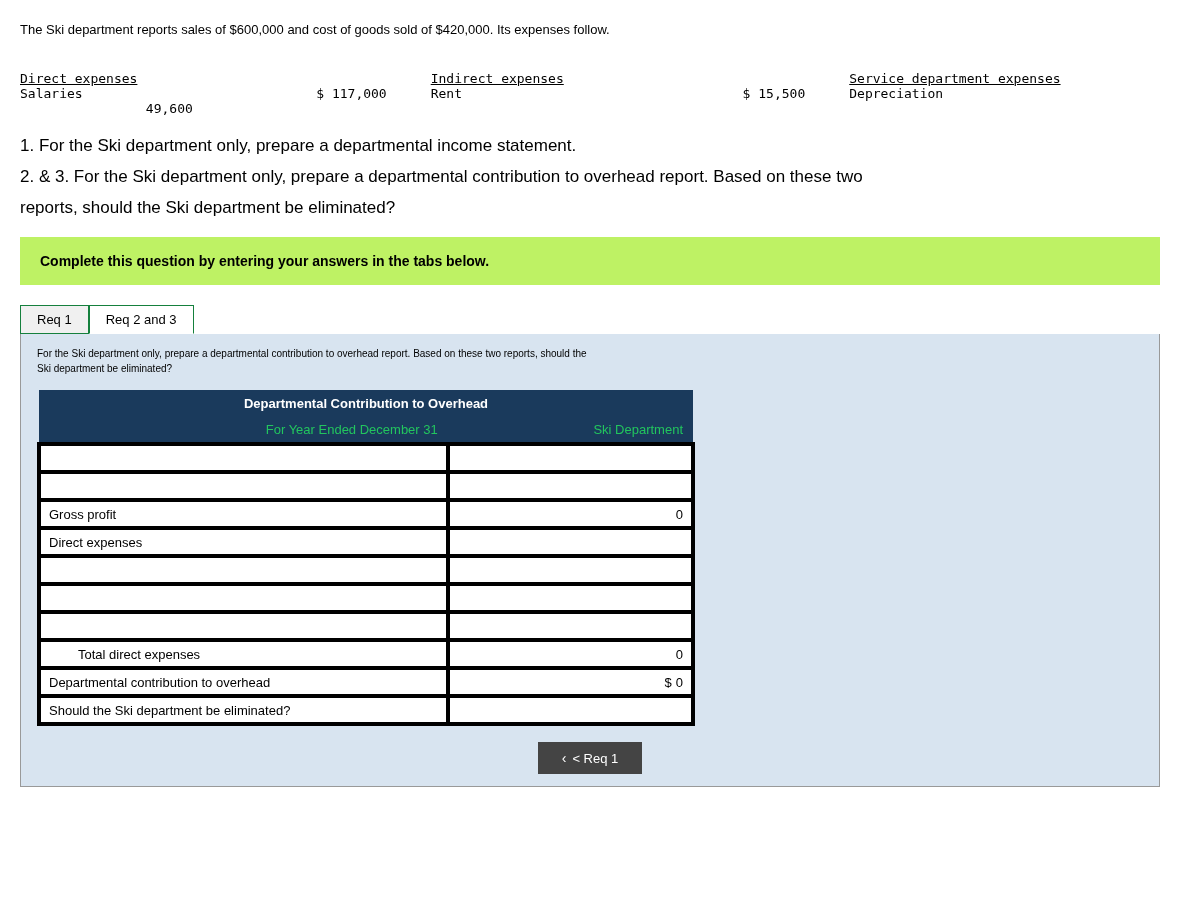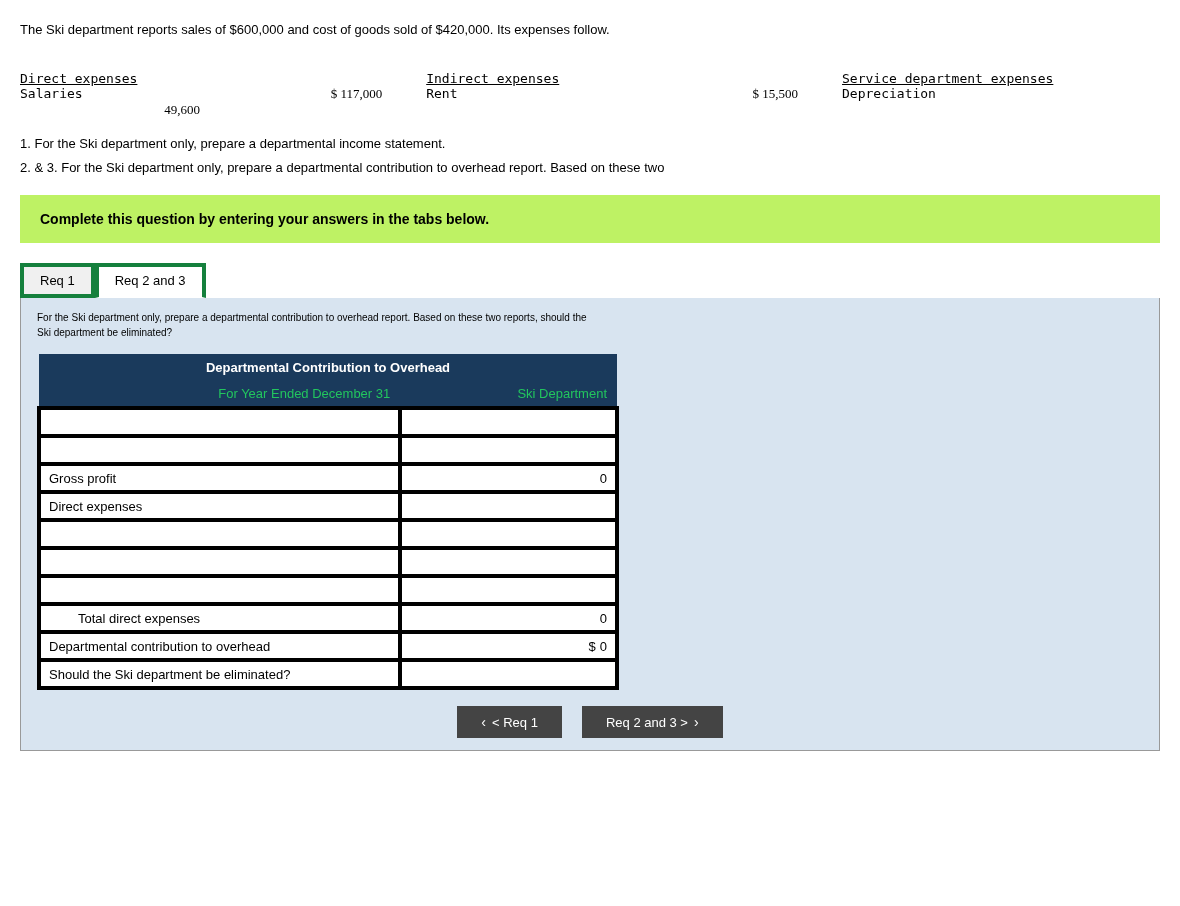--- a/index.html
+++ b/index.html
@@ -13,21 +13,21 @@
     }
 
     .intro-text {
       margin-bottom: 31px;
       line-height: 1.5;
     }
 
     .instructions {
       margin-bottom: 16px;
       line-height: 1.6;
-      font-size: 13px;
+      font-size: 17px;
     }
 
     .instructions p {
       margin-bottom: 4px;
     }
 
     .complete-box {
       background: #bef264;
       padding: 16px 20px;
       margin-bottom: 20px;
@@ -36,21 +36,21 @@
     }
 
     .tabs-container {
       display: flex;
       gap: 0;
       margin-bottom: 0;
     }
 
     .tab {
       padding: 6px 16px;
-      border: 4px solid #15803d;
+      border: 1px solid #15803d;
       cursor: pointer;
       background: #f0f0f0;
       font-size: 13px;
     }
 
     .tab.active {
       background: #fff;
       border-bottom: 1px solid #fff;
       font-weight: normal;
     }
@@ -63,21 +63,21 @@
       margin-bottom: 16px;
     }
 
     .tab-description {
       font-size: 10px;
       line-height: 1.5;
       margin-bottom: 14px;
     }
 
     .report-table {
-      width: 582px;
+      width: 658px;
       border-collapse: collapse;
       font-size: 13px;
     }
 
     .report-table thead tr th {
       background: #1a3a5c;
       color: #fff;
       text-align: center;
       padding: 6px 10px;
       font-weight: bold;
@@ -168,21 +168,20 @@
       padding-right: 20px;
     }
 
     .exp-label {
       padding-right: 10px;
     }
 
     .exp-value {
       padding-right: 44px;
       text-align: right;
-      font-family: Liberation Serif, serif;
     }
 
     .exp-spacer {
       padding-right: 30px;
     }
   </style>
 </head>
 <body>
 
 <p class="intro-text">The Ski department reports sales of $600,000 and cost of goods sold of $420,000. Its expenses follow.</p>
@@ -203,20 +202,21 @@
   <div class="exp-label">Depreciation</div>
   <div class="exp-value">49,600</div>
   <div></div>
   <div></div>
   <div></div>
 </div>
 
 <div class="instructions">
   <p>1. For the Ski department only, prepare a departmental income statement.</p>
   <p>2. &amp; 3. For the Ski department only, prepare a departmental contribution to overhead report. Based on these two</p>
+  <p>reports, should the Ski department be eliminated?</p>
 </div>
 
 <div class="complete-box">
   <span>Complete this question by entering your answers in the tabs below.</span>
 </div>
 
 <div class="tabs-container">
   <div class="tab">Req 1</div>
   <div class="tab active">Req 2 and 3</div>
 </div>
@@ -292,18 +292,14 @@
         <td class="value-cell"><input type="text" style=""></td>
       </tr>
     </tbody>
   </table>
 
   <div class="nav-buttons">
     <button class="nav-btn">
       <span class="arrow">‹</span>
       <span>&lt; Req 1</span>
     </button>
-    <button class="nav-btn">
-      <span>Req 2 and 3 &gt;</span>
-      <span class="arrow">›</span>
-    </button>
   </div>
 </div>
 
 </body></html>

